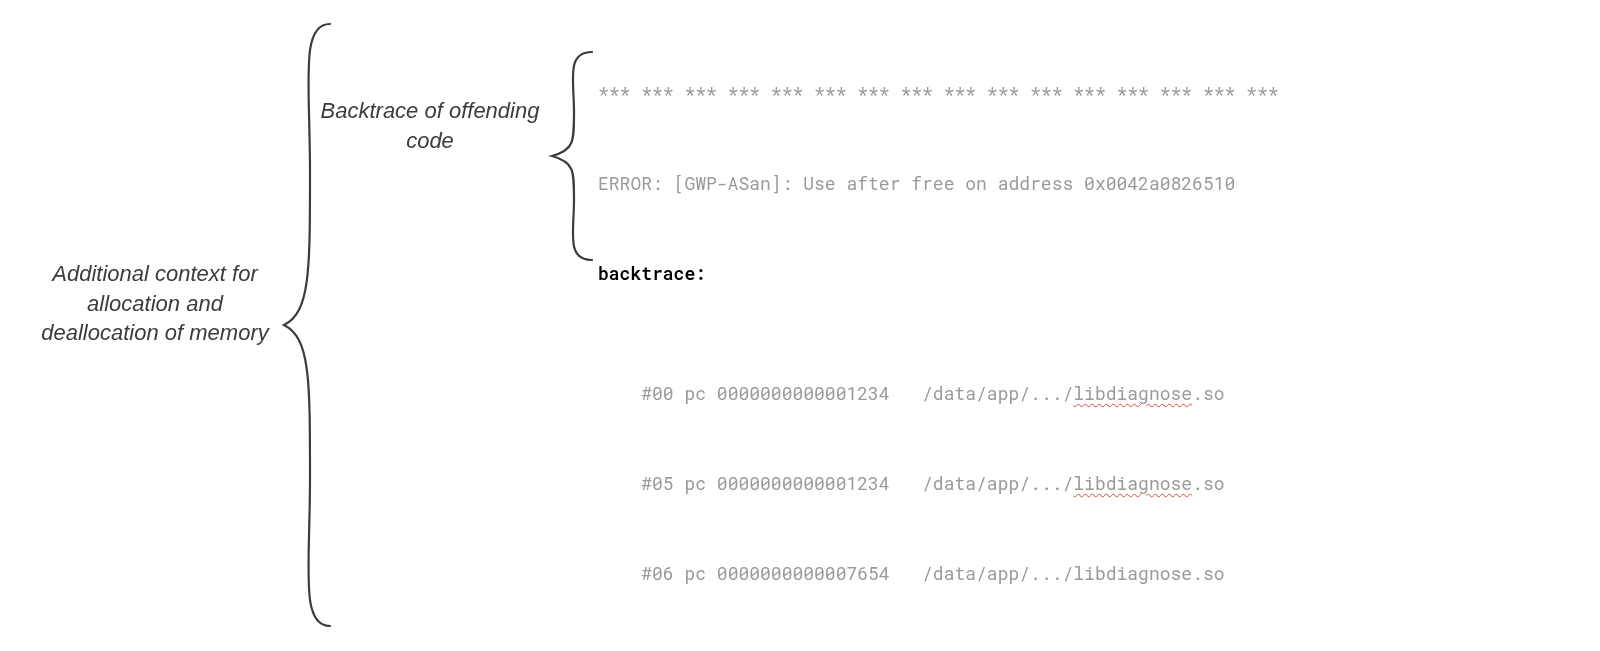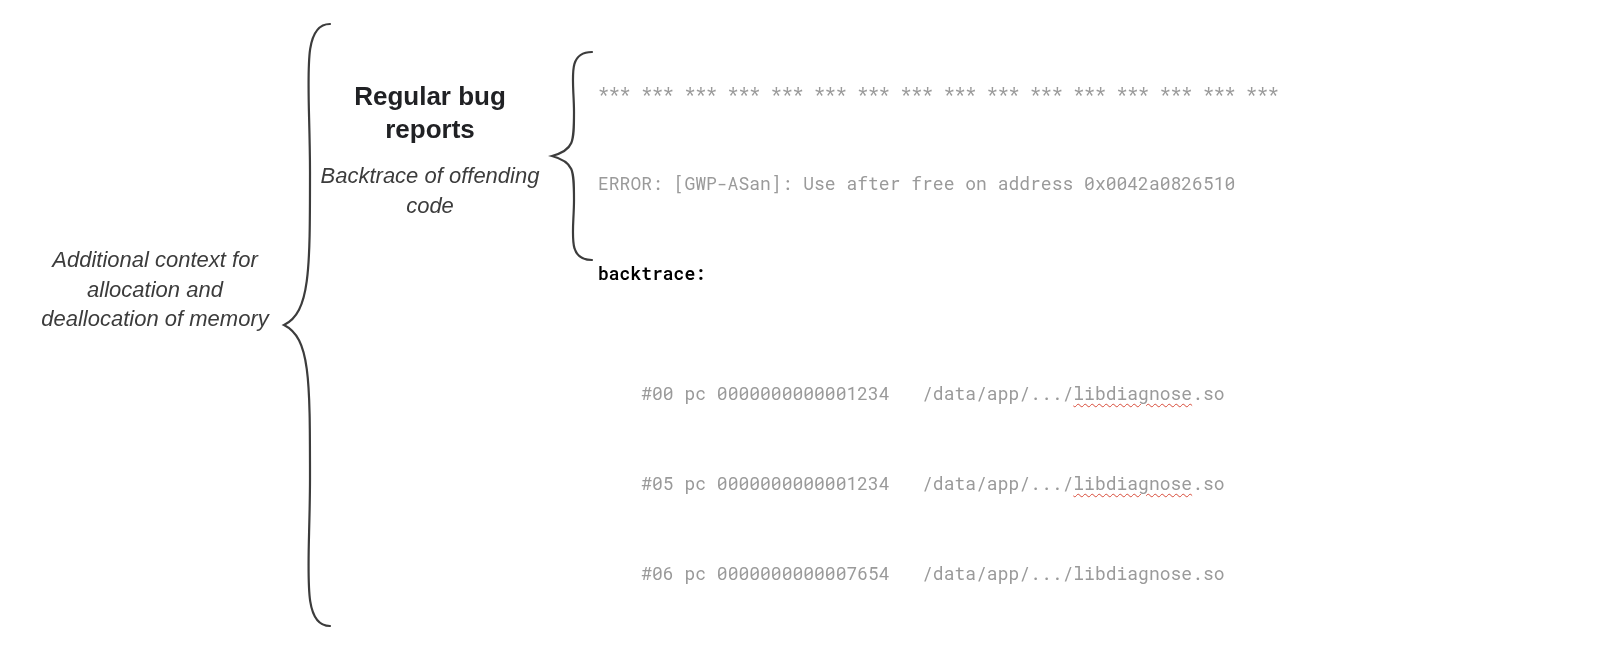--- a/index.html
+++ b/index.html
@@ -29,21 +29,21 @@
   .label-left .hdr {
     font-weight: 700;
     font-size: 26px;
     line-height: 1.25;
   }
   .label-left .sub {
     font-style: italic;
     font-weight: 400;
     font-size: 22px;
     line-height: 1.35;
-    margin-top: 0;
+    margin-top: 14px;
     color: #3c3c3c;
   }
 
   .label-mid {
     position: absolute;
     left: 315px;
     width: 230px;
     text-align: center;
     color: #202124;
   }
@@ -101,21 +101,20 @@
                C30 316 30 356 30 456
                C30 546 20 604 50 604" fill="none" stroke="#3c3c3c" stroke-width="2.2" stroke-linecap="round"></path>
     </svg>
   </div>
 
   <div class="label-left" style="top:245px;">
     <div class="sub">Additional context for allocation and deallocation of memory</div>
   </div>
 
   <div class="label-mid" style="top:80px;">
-    <div class="hdr">Regular bug reports</div>
     <div class="sub">Backtrace of offending code</div>
   </div>
 
   <div class="brace" style="left:548px; top:50px;">
     <svg width="46" height="212" viewBox="0 0 46 212">
       <path d="M44 2
                C18 2 26 30 26 62
                C26 92 26 100 4 106
                C26 112 26 120 26 150
                C26 182 18 210 44 210" fill="none" stroke="#3c3c3c" stroke-width="2.2" stroke-linecap="round"></path>

